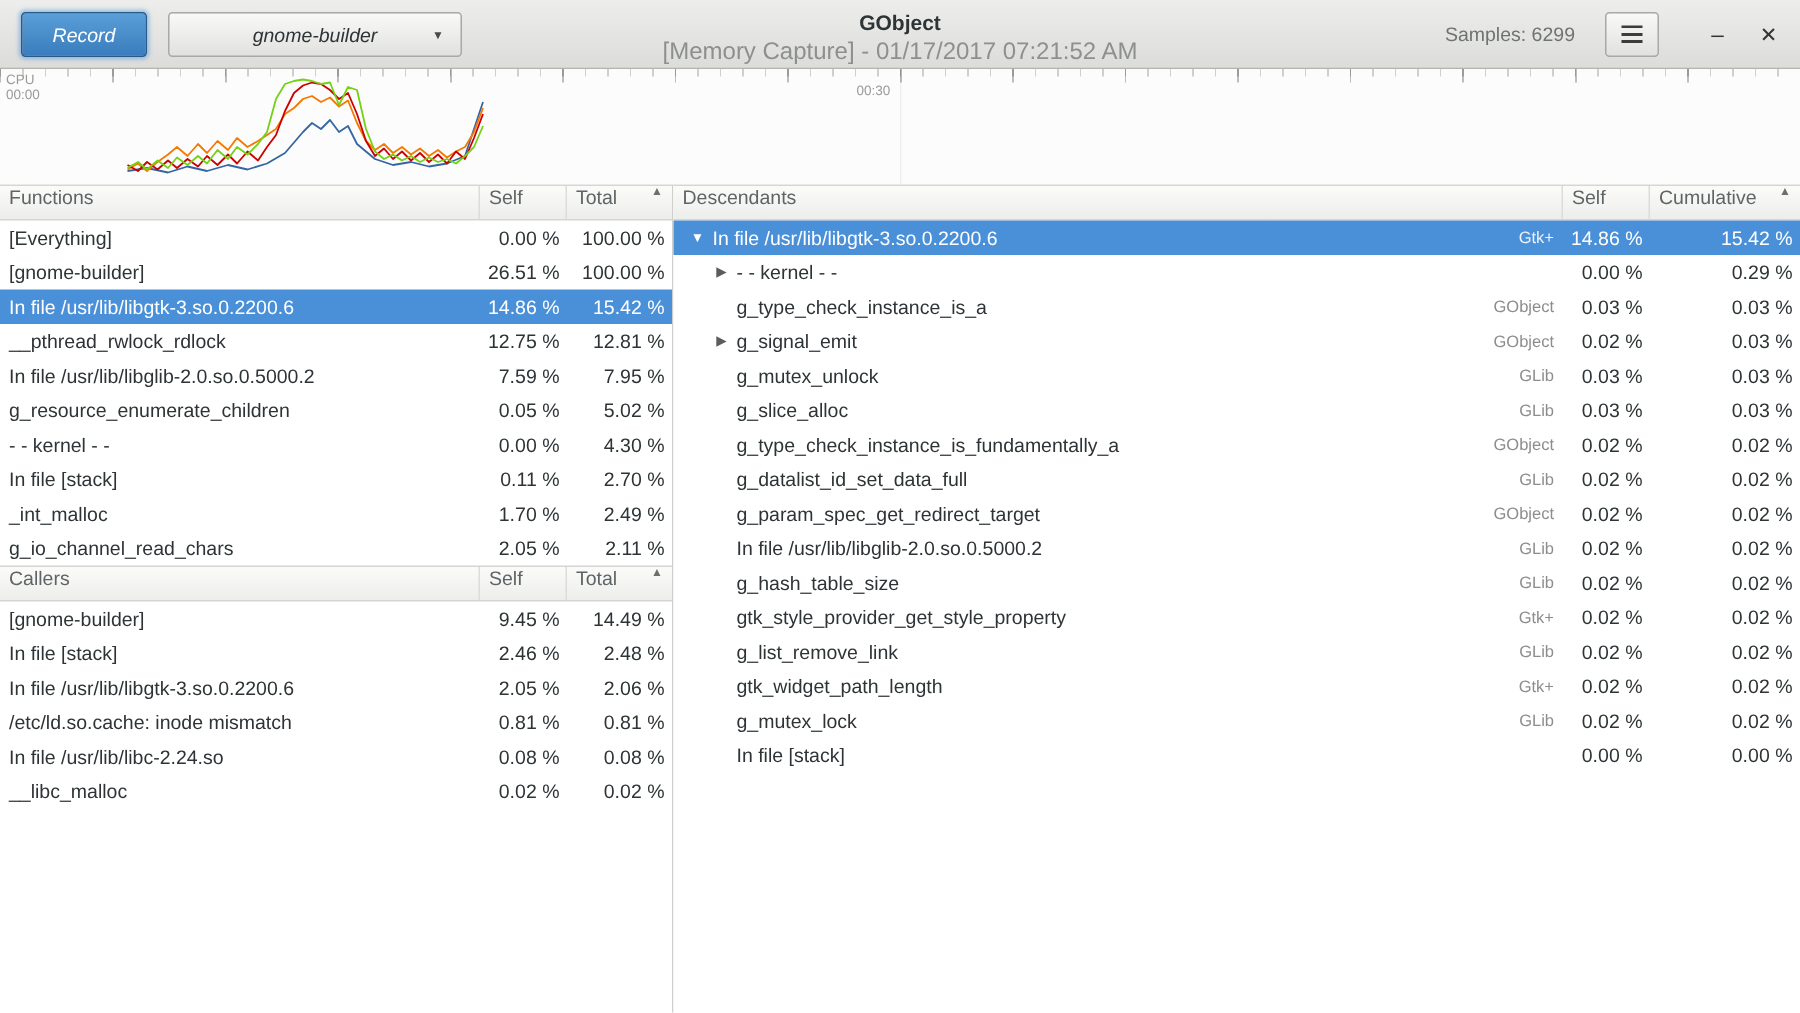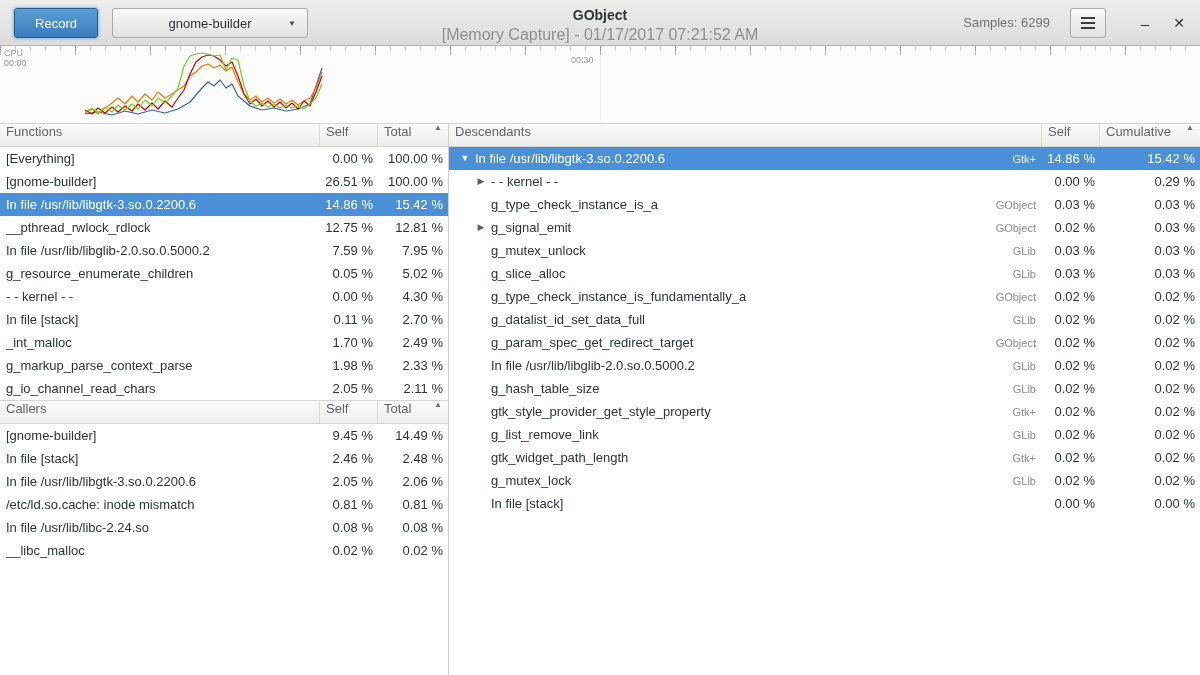--- a/index.html
+++ b/index.html
@@ -7,21 +7,21 @@
   body{
     font-family:"Liberation Sans","DejaVu Sans",sans-serif;
     font-size:13px;color:#2e3436;background:#fff;
     overflow:hidden;position:relative;
   }
   
   .headerbar{position:absolute;top:0;left:0;right:0;height:46px;
     background:linear-gradient(#edeeec,#dcdcda);border-bottom:1px solid #b4b4b1;}
   .btn{display:inline-flex;align-items:center;justify-content:center;height:30px;
     border-radius:3px;border:1px solid #a9a9a5;
-    background:linear-gradient(#f9f9f8,#e1e1df);color:#2e3436;font-size:13px;cursor:default;}
+    background:linear-gradient(#f9f9f8,#e1e1df);color:#2e3436;font-size:13px;cursor:default;font-style:italic;}
   .record{position:absolute;left:14px;top:8px;width:84px;
     background:linear-gradient(#5a9fd8,#3a7cbd);border-color:#27598a;color:#fff;
     box-shadow:0 0 3px 1px rgba(74,144,217,.55);}
   .target{position:absolute;left:112px;top:8px;width:196px;}
   .target .dd-arrow{position:absolute;right:11px;top:11px;font-size:8px;color:#4a4a48;line-height:8px;}
   .titlebox{position:absolute;left:300px;right:300px;top:7px;text-align:center;}
   .title{font-weight:bold;font-size:14px;color:#2e3436;}
   .subtitle{font-size:16px;color:#8d908f;margin-top:3px;}
   .samples{position:absolute;right:150px;top:0;height:44px;display:flex;align-items:center;
     color:#6f7372;font-size:13px;text-align:center;}
@@ -170,25 +170,20 @@
         <span class="c-name">In file [stack]</span>
         <span class="c-self">0.11 %</span>
         <span class="c-total">2.70 %</span>
       </div>
       <div class="trow">
         <span class="c-name">_int_malloc</span>
         <span class="c-self">1.70 %</span>
         <span class="c-total">2.49 %</span>
       </div>
       <div class="trow">
-        <span class="c-name">g_markup_parse_context_parse</span>
-        <span class="c-self">1.98 %</span>
-        <span class="c-total">2.33 %</span>
-      </div>
-      <div class="trow">
         <span class="c-name">g_io_channel_read_chars</span>
         <span class="c-self">2.05 %</span>
         <span class="c-total">2.11 %</span>
       </div>
     </div>
 
   <div class="thead">
     <div class="hcell h-name">
       <span>Callers</span>
     </div>

